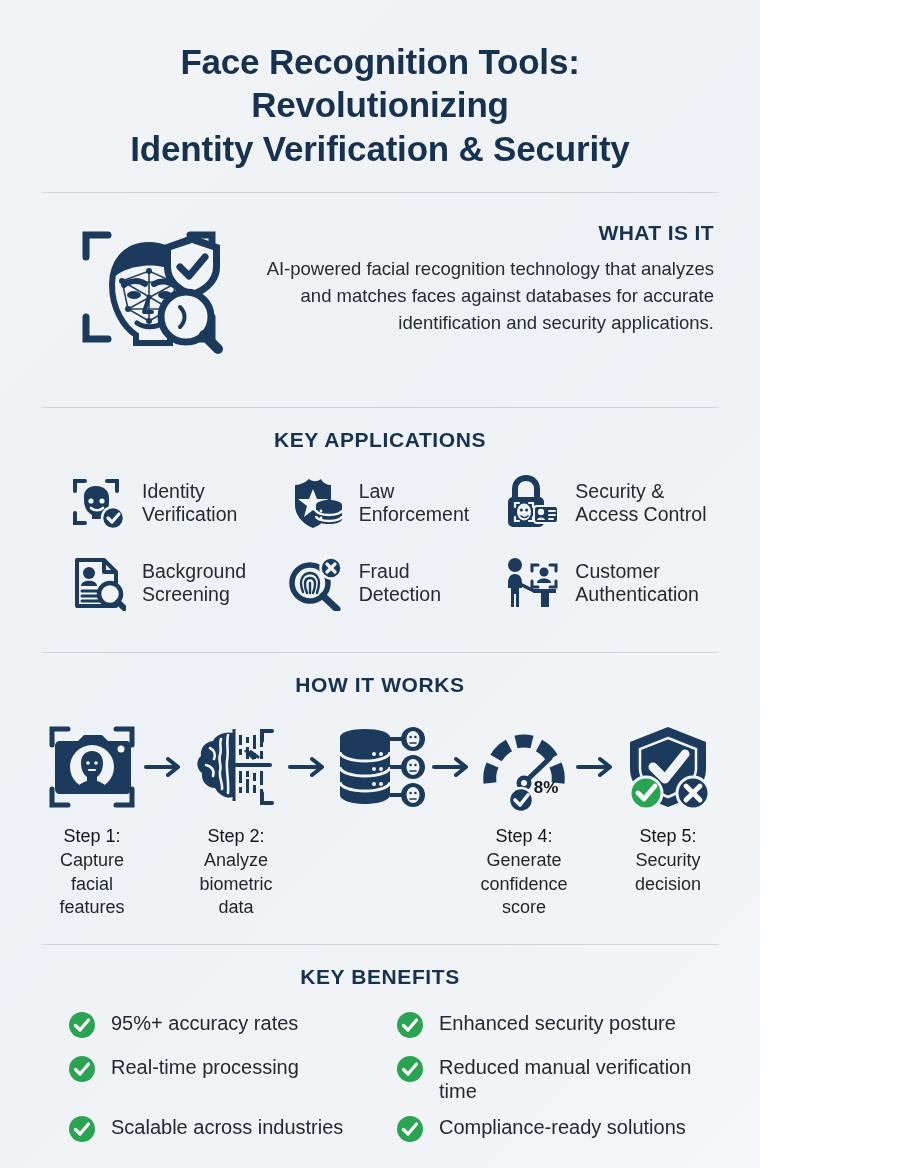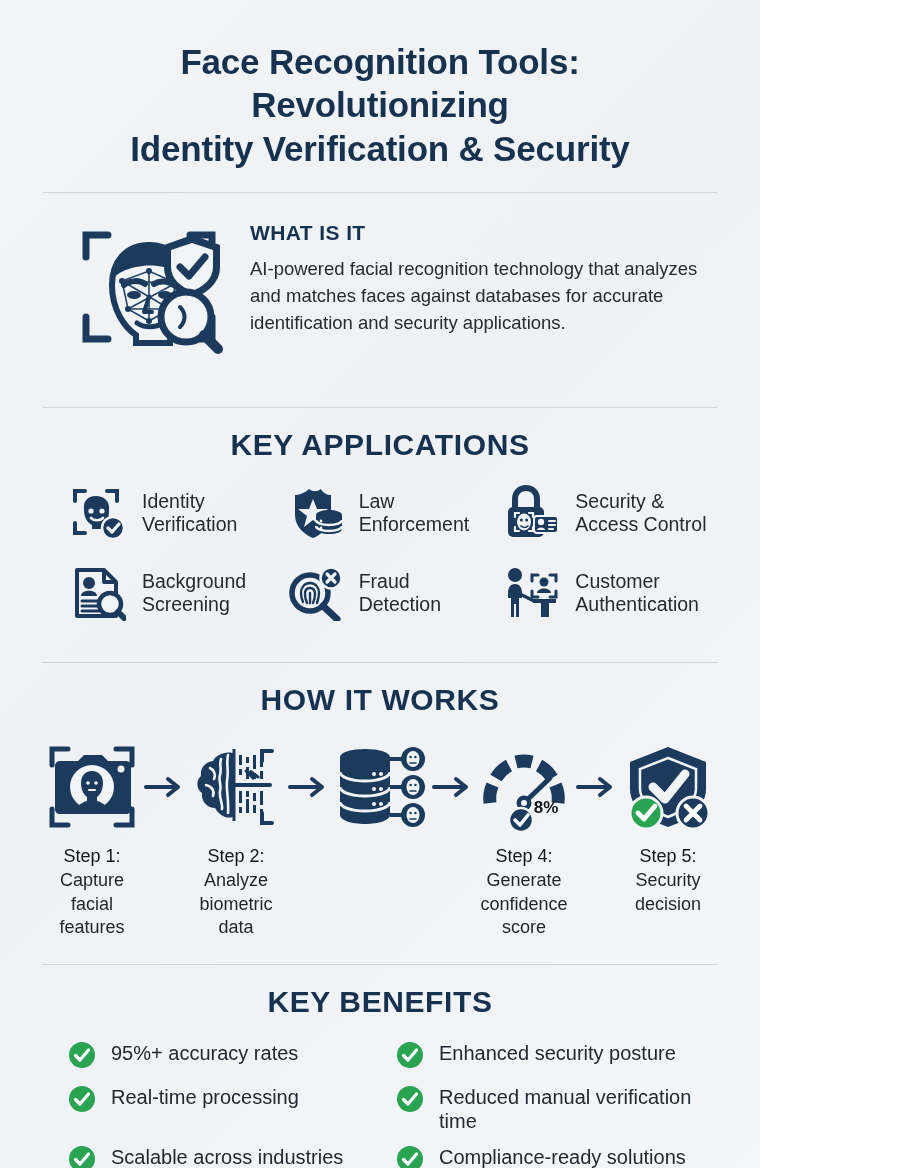--- a/index.html
+++ b/index.html
@@ -39,20 +39,21 @@
     background: #cfd6dd;
     margin: 22px 0 0 0;
   }
 
   
   .whatis {
     display: flex;
     align-items: flex-start;
     gap: 26px;
     padding: 22px 4px 24px 32px;
+    text-align: right;
   }
   .whatis-icon { flex: 0 0 auto; margin-top: 2px; }
   .whatis-text { flex: 1 1 auto; padding-top: 6px; }
   .section-eyebrow {
     color: #17324f;
     font-size: 21px;
     font-weight: bold;
     letter-spacing: 0.4px;
     margin-bottom: 10px;
   }
@@ -60,21 +61,21 @@
     color: #242b33;
     font-size: 18.5px;
     line-height: 1.46;
     max-width: 600px;
   }
 
   
   .section-title {
     text-align: center;
     color: #17324f;
-    font-size: 30px;
+    font-size: 21px;
     font-weight: bold;
     letter-spacing: 0.6px;
     margin: 20px 0 18px 0;
   }
 
   
   .apps {
     display: grid;
     grid-template-columns: 1fr 1fr 1fr;
     row-gap: 14px;

